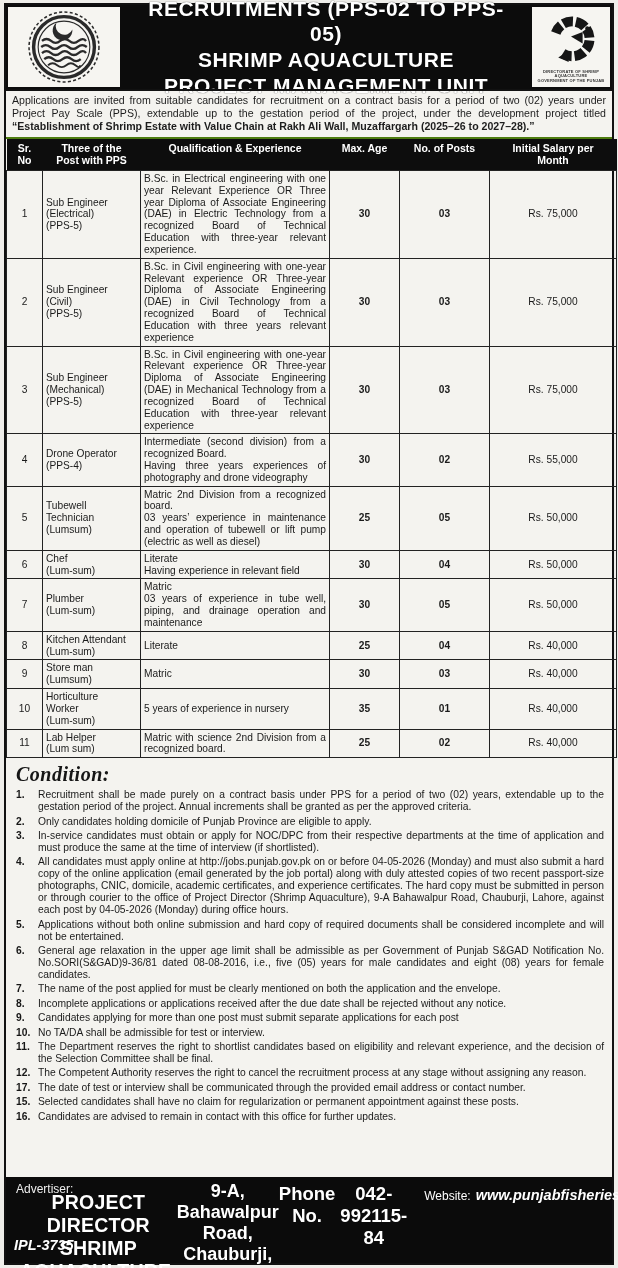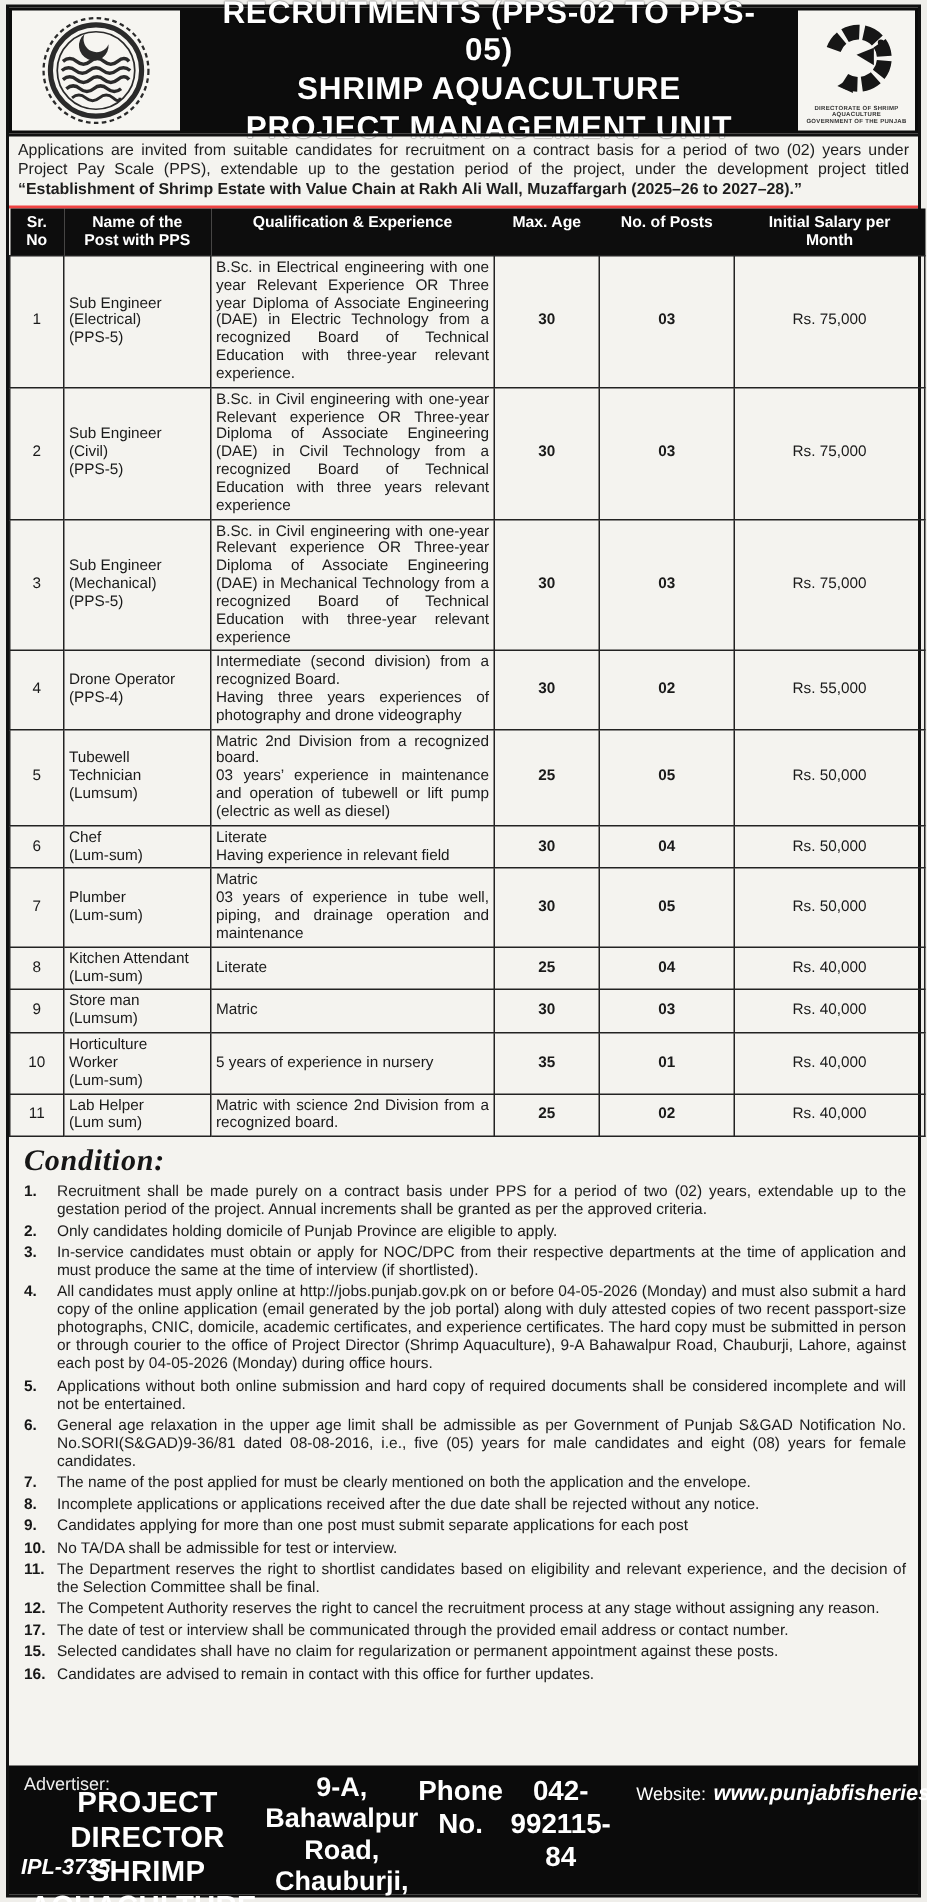--- a/index.html
+++ b/index.html
@@ -43,21 +43,21 @@
     flex:1; display:flex; flex-direction:column; justify-content:center;
     text-align:center; color:#fff; padding:2px 0;
   }
   .title-line {
     font-weight:bold; font-size:21px; line-height:1.22; letter-spacing:.5px;
     text-shadow:0 0 1px #000;
   }
 
   
   .intro {
-    border-top:2px solid #111; border-bottom:2px solid #ef4444;
+    border-top:2px solid #111; border-bottom:2px solid #4d7c0f;
     padding:3px 6px 4px 6px;
     font-size:10.6px; line-height:1.22; text-align:justify;
     flex:0 0 auto; color:#1d1d1d;
   }
   .intro .bold { font-weight:bold; }
 
   
   table.jobs {
     border-collapse:collapse; width:100%; table-layout:fixed;
     flex:0 0 auto;
@@ -168,21 +168,21 @@
           <col style="width:98px">
           <col style="width:189px">
         <col style="width:70px">
           <col style="width:90px">
           <col style="width:127px">
       </colgroup>
       <thead>
         <tr>
           <th>Sr.
 No</th>
-          <th>Name of the
+          <th>Three of the
 Post with PPS</th>
           <th>Qualification &amp; Experience</th>
           <th>Max. Age</th>
           <th>No. of Posts</th>
           <th>Initial Salary per
 Month</th>
         </tr>
       </thead>
       <tbody>
         <tr>

